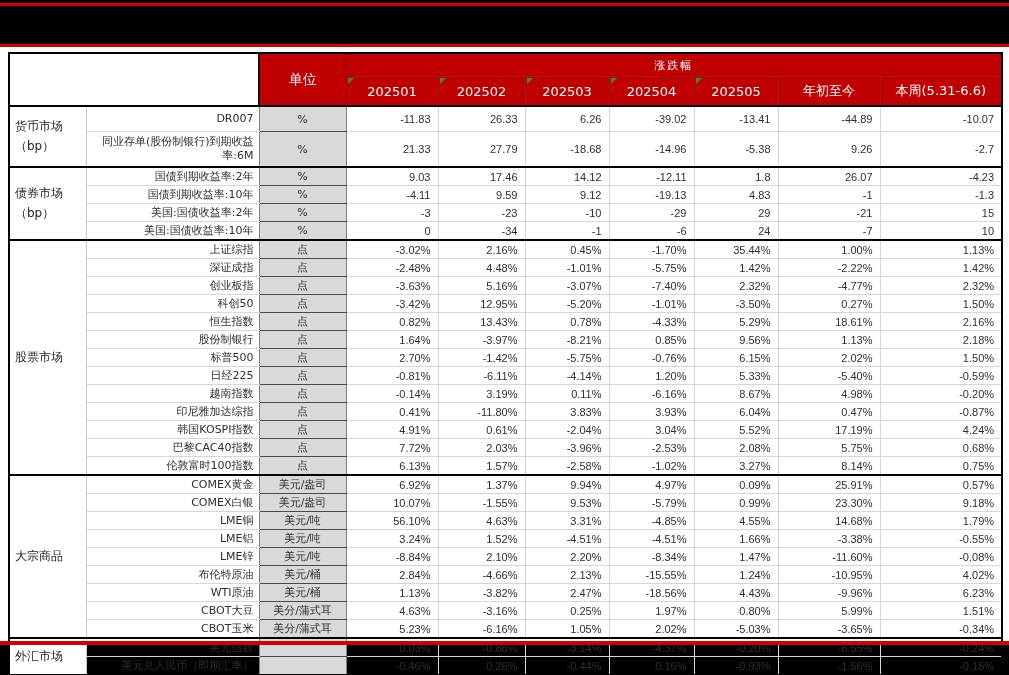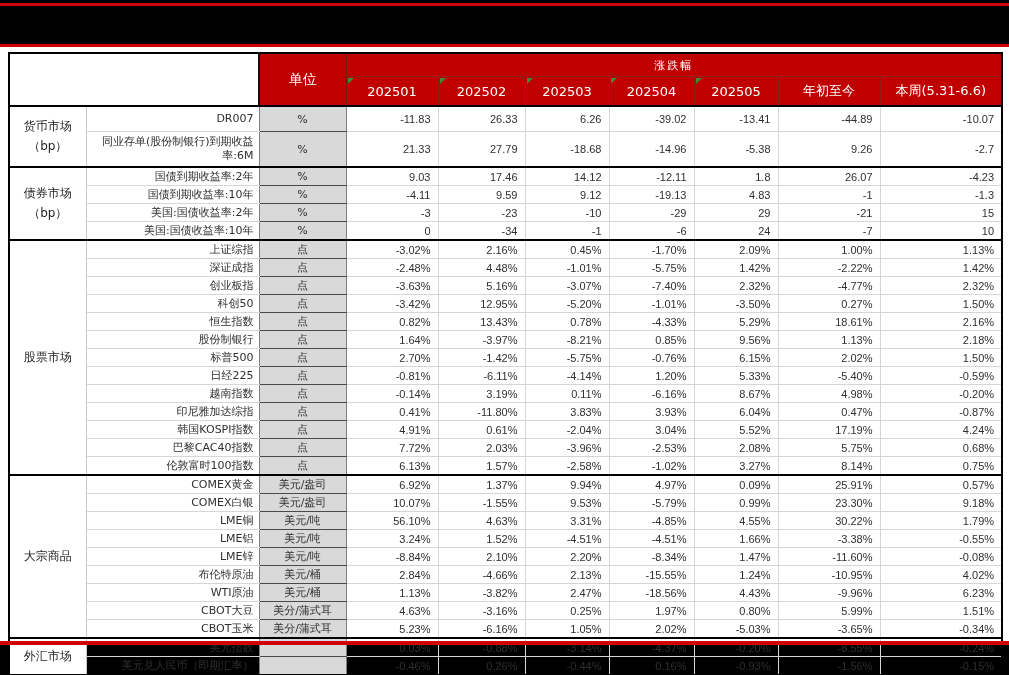--- a/index.html
+++ b/index.html
@@ -34,21 +34,21 @@
     height:26px;border-left:1px solid #8f1f1f;position:relative;
   }
   .err-tri{
     position:absolute;top:1px;left:1px;width:0;height:0;
     border-top:6px solid #3c8c3c;border-right:6px solid transparent;
   }
   tbody td{height:17px;font-size:11px;color:#2f2f2f;padding:0 5px;vertical-align:middle;}
   tbody tr:nth-child(1) td{height:24px;}
   tbody tr:nth-child(2) td{height:34px;}
   .group-cell{
-    text-align:center;background:#fff;color:#1f1f1f;font-size:12px;
+    text-align:left;background:#fff;color:#1f1f1f;font-size:12px;
     white-space:pre-line;border-right:1px solid #c9c9c9;line-height:1.6;
   }
   .name-cell{
     text-align:right;border-bottom:1px solid #d6d6d6;line-height:1.25;
     overflow:hidden;
   }
   .unit-cell{
     background:#d9d9d9;text-align:center;
     border-left:1px solid #7f7f7f;border-right:1px solid #7f7f7f;
     border-bottom:1px solid #4a4a4a;
@@ -168,21 +168,21 @@
           <td class="val-cell">10</td>
         </tr>
         <tr class="group-start">
           <td class="group-cell" rowspan="13">股票市场</td>
           <td class="name-cell">上证综指</td>
           <td class="unit-cell">点</td>
           <td class="val-cell">-3.02%</td>
           <td class="val-cell">2.16%</td>
           <td class="val-cell">0.45%</td>
           <td class="val-cell">-1.70%</td>
-          <td class="val-cell">2.09%</td>
+          <td class="val-cell">35.44%</td>
           <td class="val-cell">1.00%</td>
           <td class="val-cell">1.13%</td>
         </tr>
         <tr>
           <td class="name-cell">深证成指</td>
           <td class="unit-cell">点</td>
           <td class="val-cell">-2.48%</td>
           <td class="val-cell">4.48%</td>
           <td class="val-cell">-1.01%</td>
           <td class="val-cell">-5.75%</td>
@@ -335,21 +335,21 @@
           <td class="val-cell">9.18%</td>
         </tr>
         <tr>
           <td class="name-cell">LME铜</td>
           <td class="unit-cell">美元/吨</td>
           <td class="val-cell">56.10%</td>
           <td class="val-cell">4.63%</td>
           <td class="val-cell">3.31%</td>
           <td class="val-cell">-4.85%</td>
           <td class="val-cell">4.55%</td>
-          <td class="val-cell">30.22%</td>
+          <td class="val-cell">14.68%</td>
           <td class="val-cell">1.79%</td>
         </tr>
         <tr>
           <td class="name-cell">LME铝</td>
           <td class="unit-cell">美元/吨</td>
           <td class="val-cell">3.24%</td>
           <td class="val-cell">1.52%</td>
           <td class="val-cell">-4.51%</td>
           <td class="val-cell">-4.51%</td>
           <td class="val-cell">1.66%</td>

